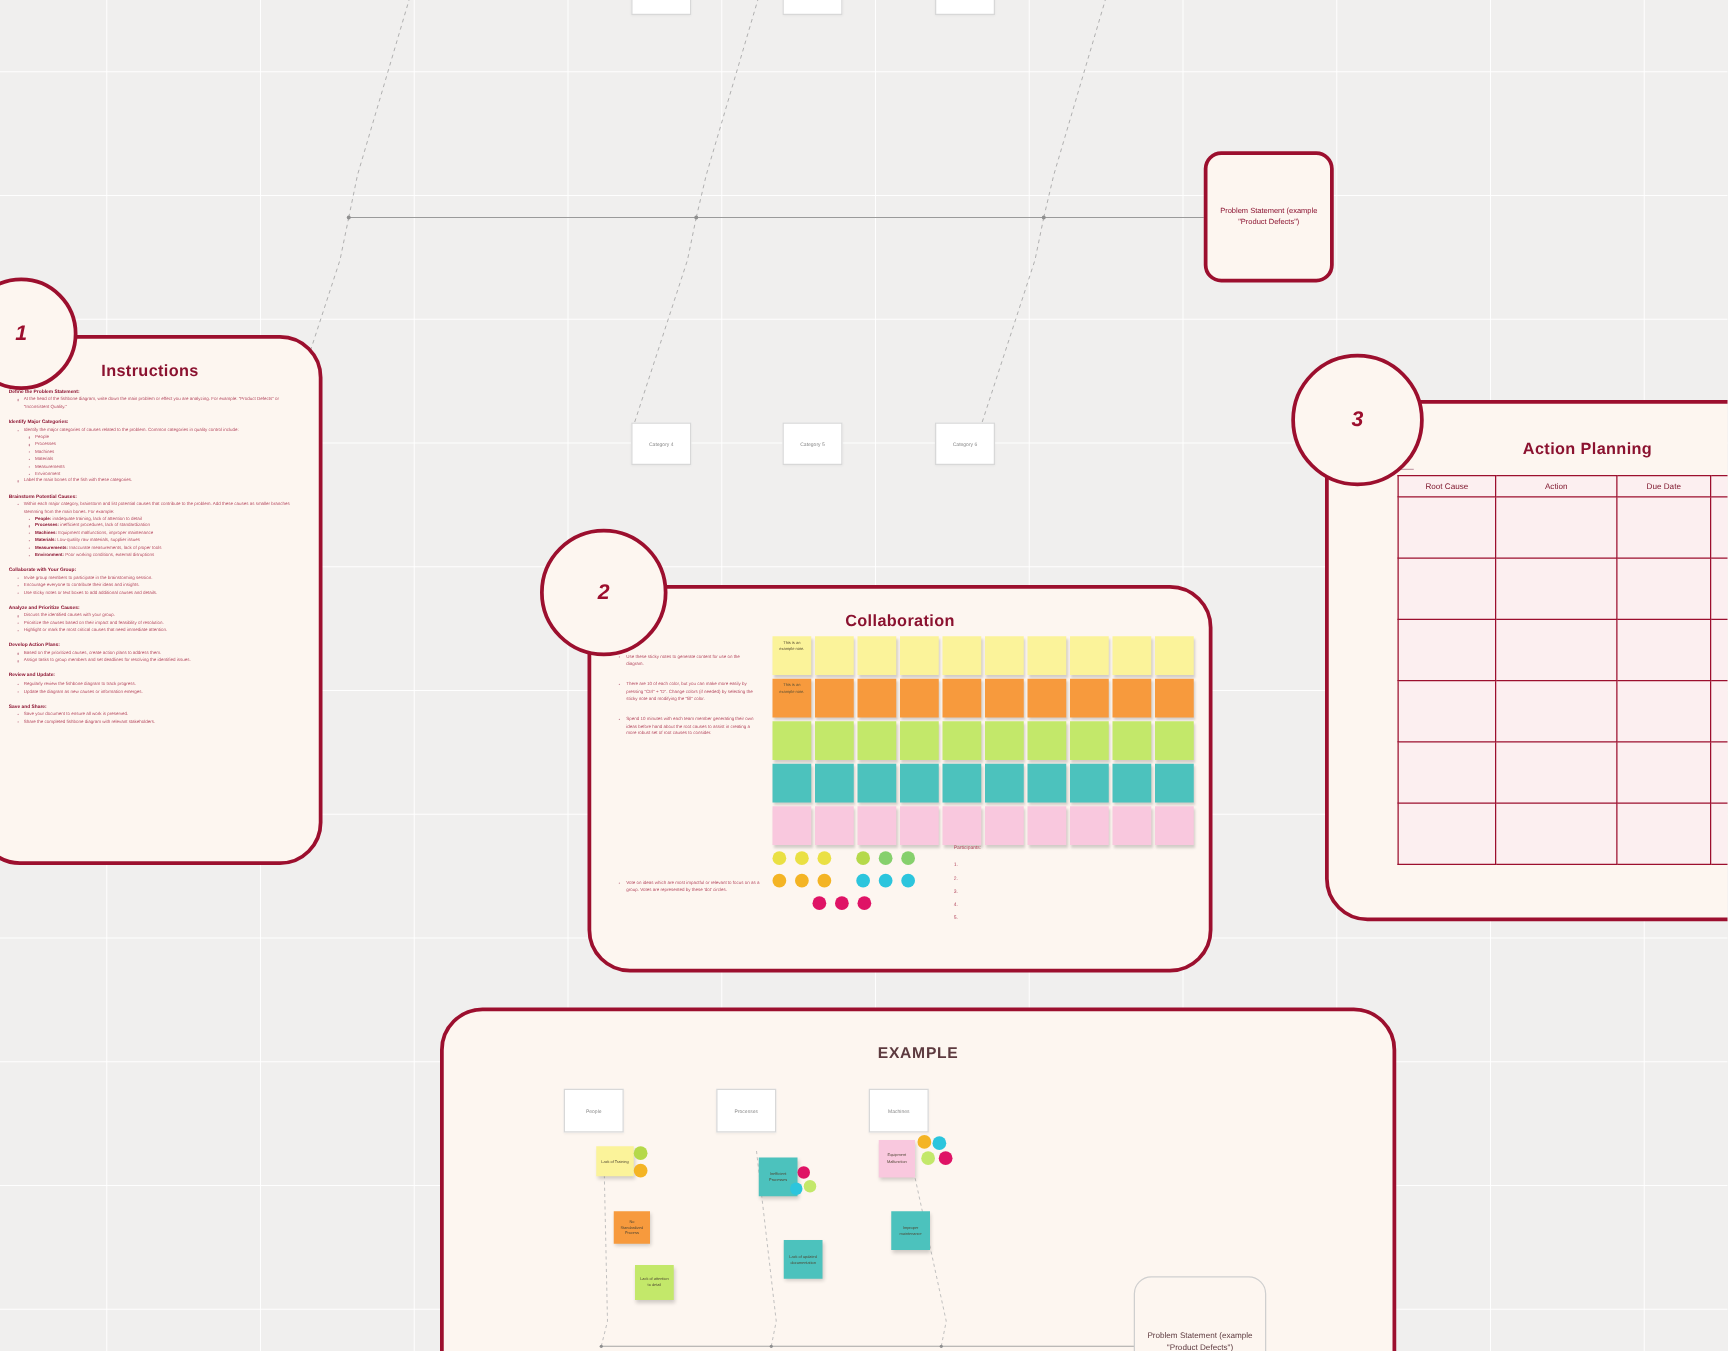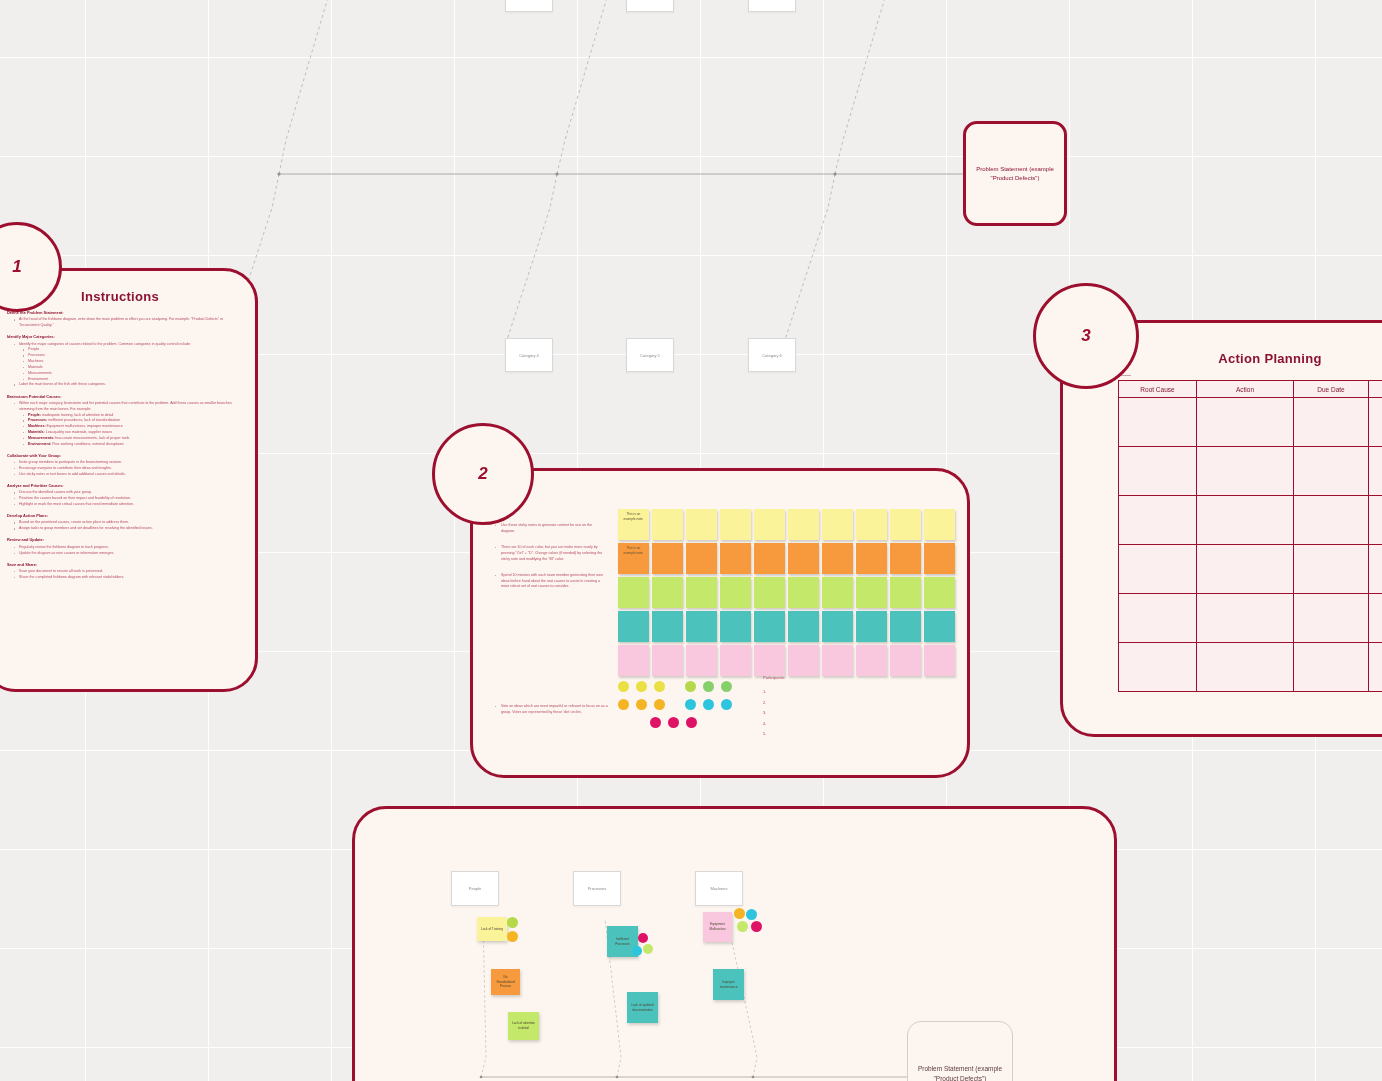--- a/index.html
+++ b/index.html
@@ -260,20 +260,21 @@
           <li>Save your document to ensure all work is preserved.</li>
           <li>Share the completed fishbone diagram with relevant stakeholders.</li>
         </ul>
       </div>
   </div>
 
   <div class="badge" style="left:432px;top:423px;width:96px;height:96px;font-size:17px;">
     <span>2</span>
   </div>
   <div class="panel" id="collab">
+    <div class="panel-title">Collaboration</div>
 
     <div class="collab-notes-col" id="collab-bullets">
         <div class="cb">Use these sticky notes to generate content for use on the diagram.</div>
         <div class="cb">There are 10 of each color, but you can make more easily by pressing "Ctrl" + "D". Change colors (if needed) by selecting the sticky note and modifying the "fill" color.</div>
         <div class="cb">Spend 10 minutes with each team member generating their own ideas before hand about the root causes to assist in creating a more robust set of root causes to consider.</div>
       </div>
     <div class="collab-bottom-note">Vote on ideas which are most impactful or relevant to focus on as a group. Votes are represented by these 'dot' circles.</div>
 
     <div class="sticky-grid" id="sticky-grid">
         <div class="sticky-row">
@@ -432,20 +433,21 @@
             <td></td>
             <td></td>
             <td></td>
             <td></td>
           </tr>
         </tbody>
     </table>
   </div>
 
   <div class="panel" id="example">
+    <div class="panel-title">EXAMPLE</div>
 
     <svg class="wires" width="765" height="330">
       <line x1="126" y1="268" x2="558" y2="268" stroke="#9a9a9a" stroke-width="0.7"></line>
       <line x1="558" y1="268" x2="612" y2="268" stroke="#9a9a9a" stroke-width="0.7"></line>
       <path d="M126,268 L131,248 L128,110" stroke="#b8b8b8" stroke-width="0.7" fill="none" stroke-dasharray="2.5 2.5"></path>
       <path d="M262,268 L266,248 L250,110" stroke="#b8b8b8" stroke-width="0.7" fill="none" stroke-dasharray="2.5 2.5"></path>
       <path d="M398,268 L402,248 L372,110" stroke="#b8b8b8" stroke-width="0.7" fill="none" stroke-dasharray="2.5 2.5"></path>
       <circle cx="126" cy="268" r="1.3" fill="#8f8f8f"></circle>
       <circle cx="262" cy="268" r="1.3" fill="#8f8f8f"></circle>
       <circle cx="398" cy="268" r="1.3" fill="#8f8f8f"></circle>

